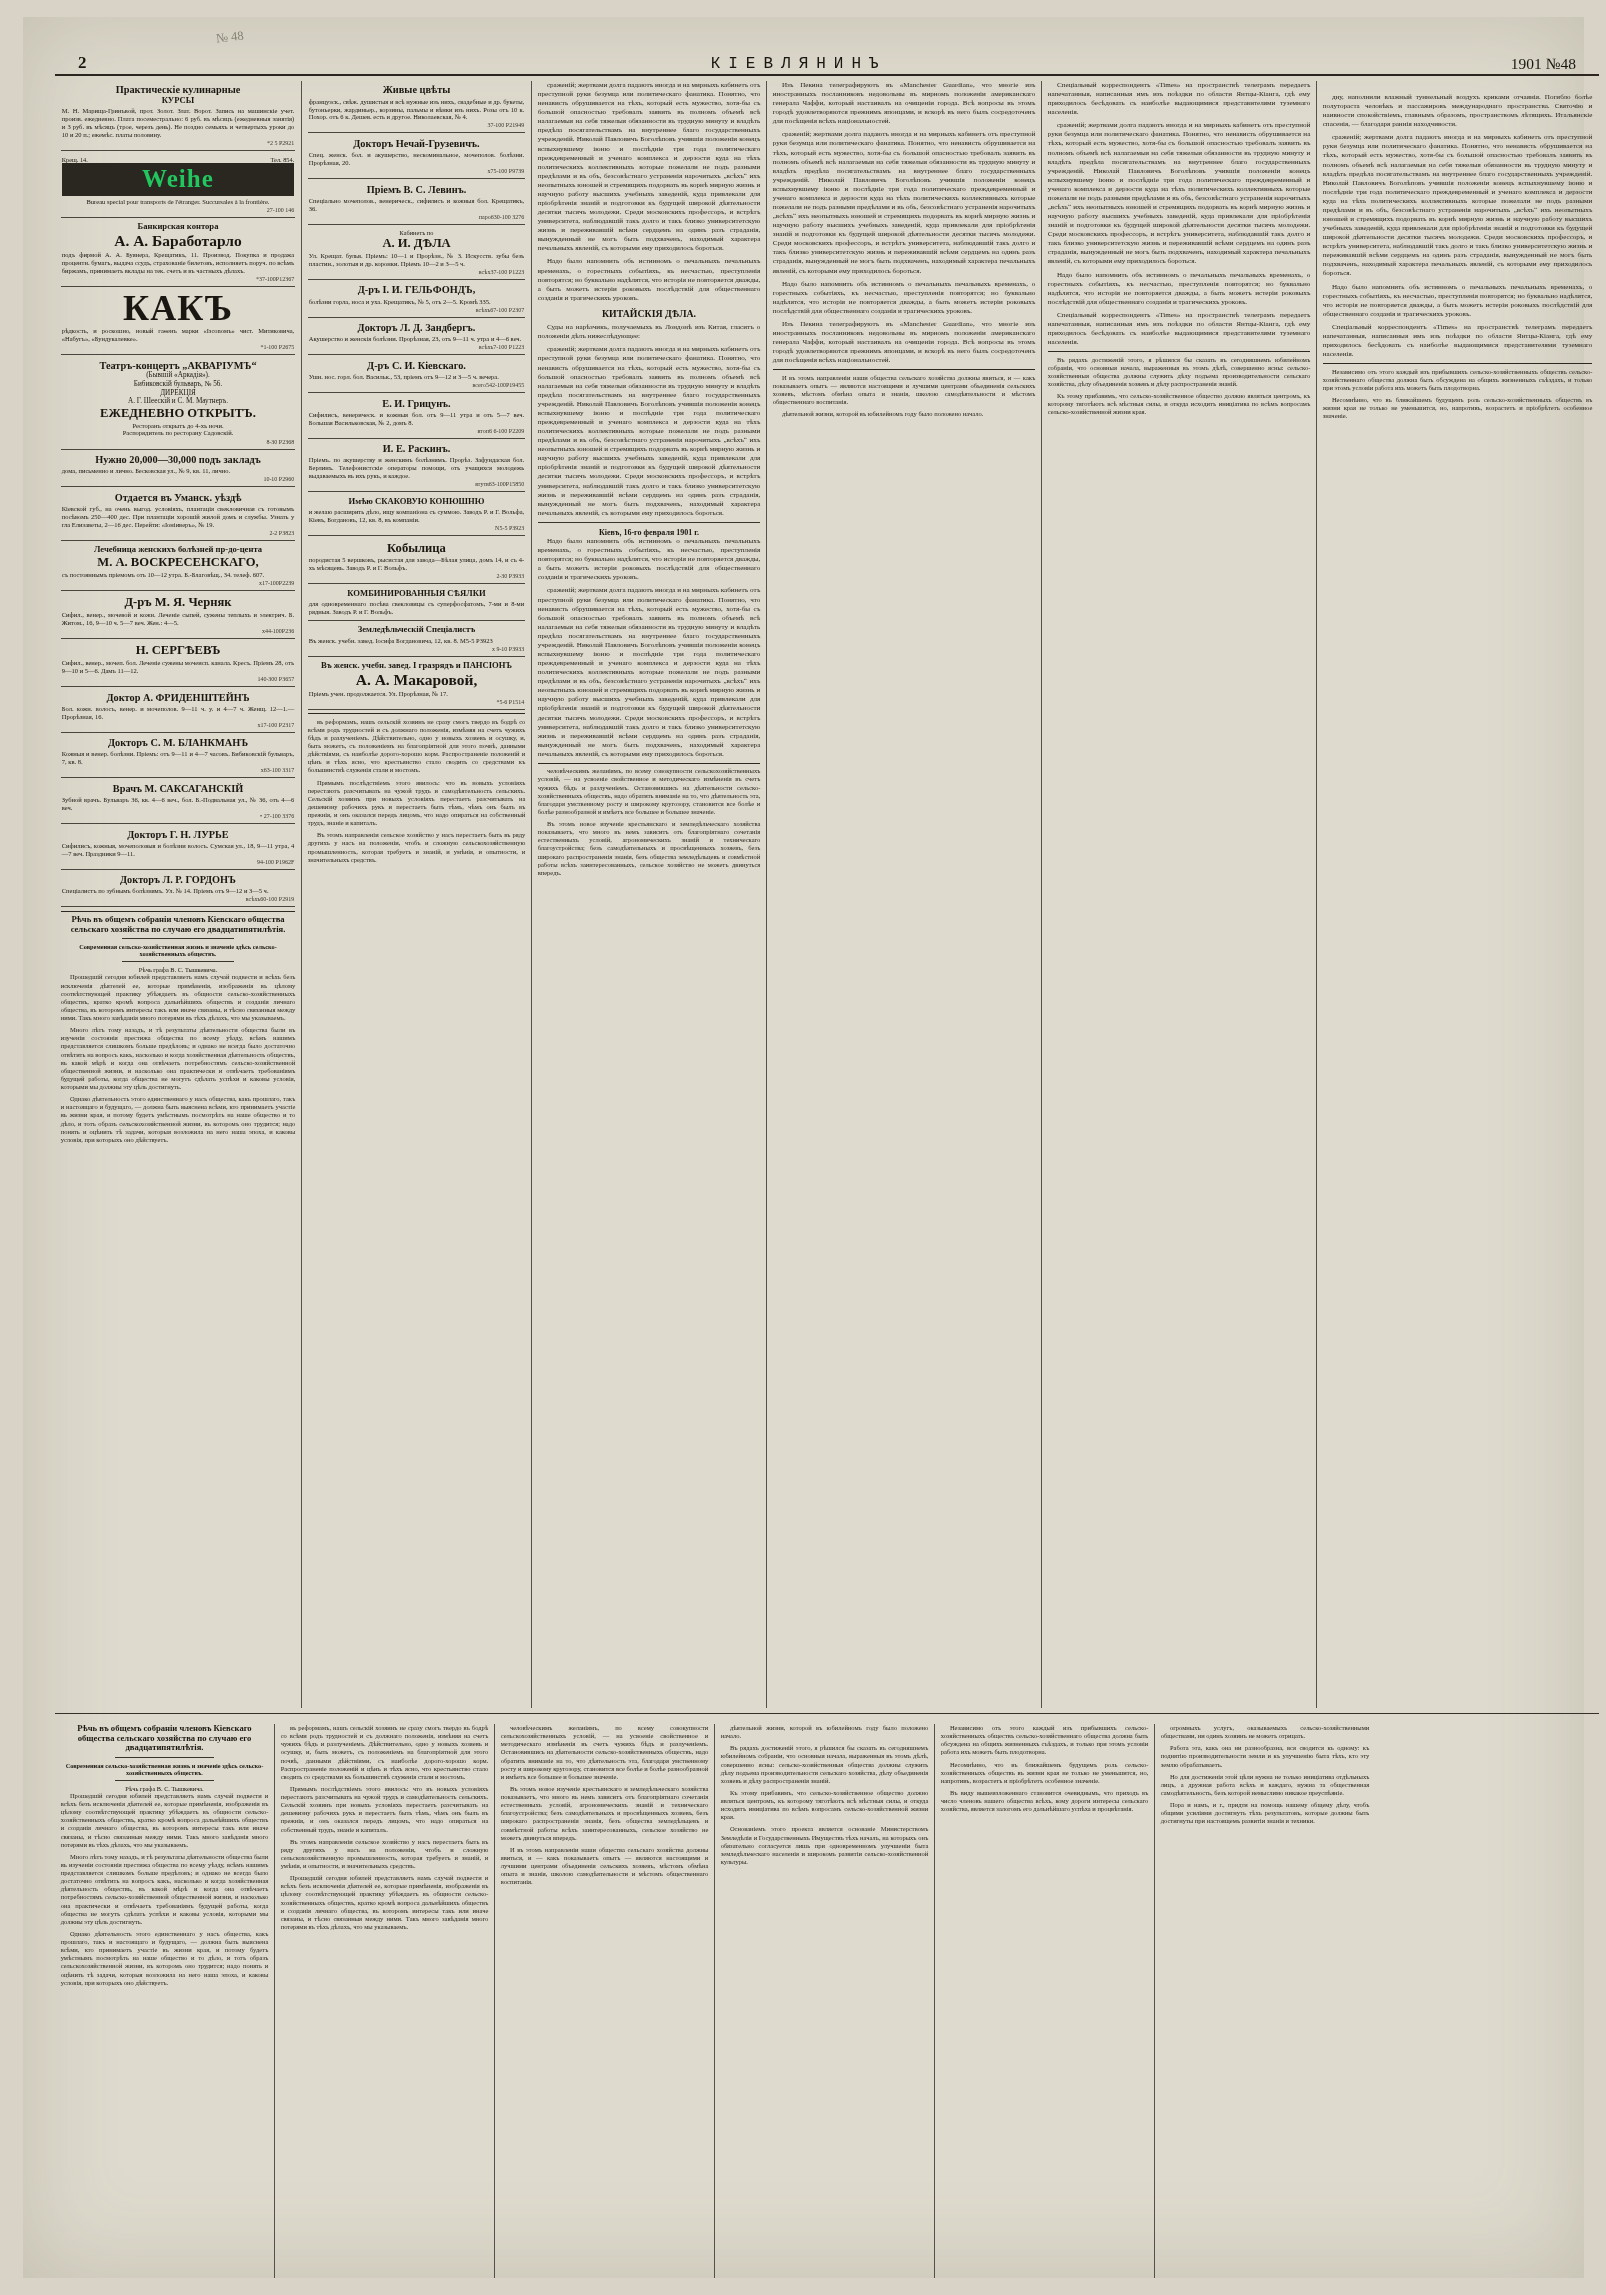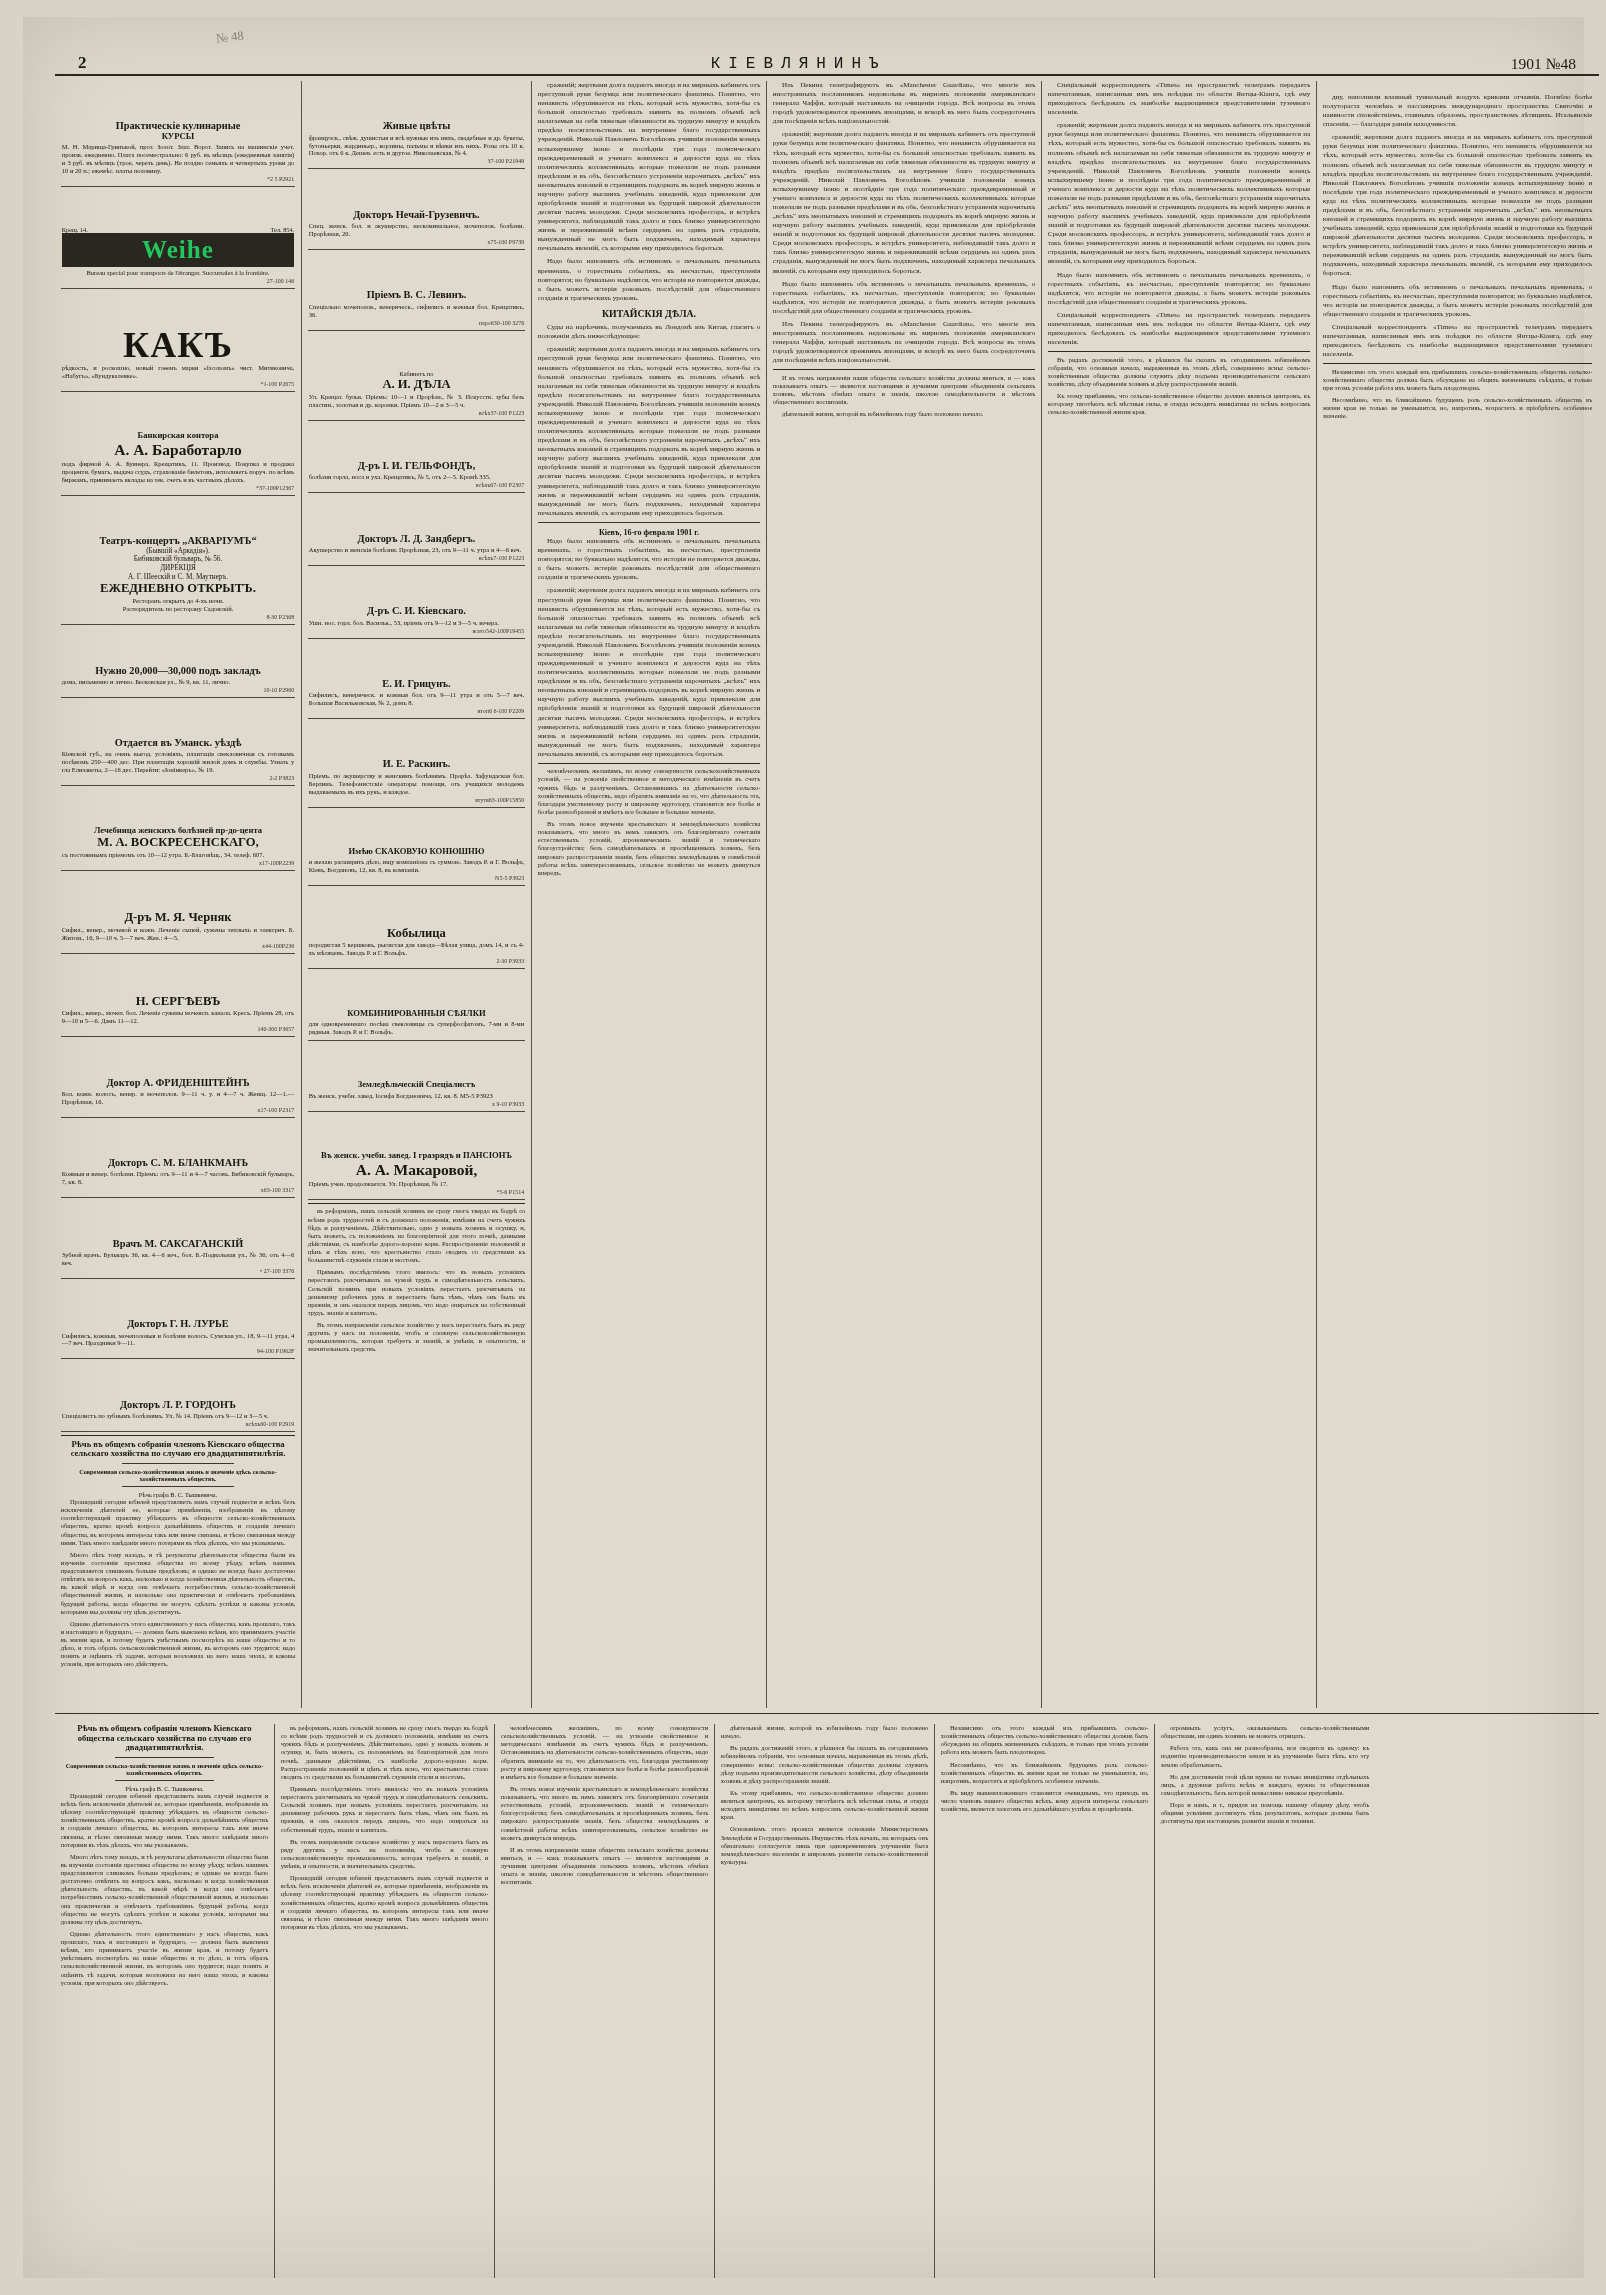--- a/index.html
+++ b/index.html
@@ -120,21 +120,20 @@
   }
   .h-md { font-size: 9.8px; }
   .rule-s { border: none; border-top: 0.6px solid #3a352e; margin: 4px 26% ; }
   .rule-f { border: none; border-top: 0.6px solid #3a352e; margin: 4.6px 0; }
 
   
   .ad {
     border-bottom: 0.6px solid #4a453e;
     padding: 3.4px 1.1px 4px 1.1px;
     margin-bottom: 1.1px;
-    margin-top: 36px;
   }
   .ad:last-child { border-bottom: none; }
   .ad-title {
     text-align: center;
     font-weight: bold;
     line-height: 1.12;
   }
   .ad-t-xl { font-size: 15.5px; }
   .ad-t-l  { font-size: 12.6px; }
   .ad-t-m  { font-size: 10.3px; }
@@ -206,30 +205,30 @@
 14.</span>
             <span>Тел.
 854.</span>
           </div>
           <div class="weihe">Weihe</div>
           <div class="ad-body center">Bureau special pour transports de l'étranger. Succursales à la frontière.</div>
           <div class="ad-ref">27-100 146</div>
         </div>
 
         <div class="ad">
-          <div class="kak">КАКЪ</div>
-          <div class="ad-body">рѣдкость, и роскошно, новый гаѳенъ марки «Iзconoмъ» чист. Митиковича, «Набугъ», «Бундукалевке».</div>
-          <div class="ad-ref">*1-100 Р2675</div>
-        </div>
-
-        <div class="ad">
           <div class="ad-title ad-t-s">Банкирская контора</div>
           <div class="ad-title ad-t-xl">А. А. Баработарло</div>
           <div class="ad-body">подъ фирмой А. А. Буянера, Крещатикъ, 11. Производ. Покупка и продажа процентн. бумагъ, выдача ссудъ, страхованіе билетовъ, исполняетъ поруч. по всѣмъ биржамъ, принимаетъ вклады на тек. счетъ и въ частныхъ дѣлахъ.</div>
           <div class="ad-ref">*37-100Р12367</div>
+        </div>
+
+        <div class="ad">
+          <div class="kak">КАКЪ</div>
+          <div class="ad-body">рѣдкость, и роскошно, новый гаѳенъ марки «Iзconoмъ» чист. Митиковича, «Набугъ», «Бундукалевке».</div>
+          <div class="ad-ref">*1-100 Р2675</div>
         </div>
 
         <div class="ad">
           <div class="ad-title ad-t-m">Театръ-концертъ „АКВАРІУМЪ“</div>
           <div class="ad-sub" style="white-space:pre-line">(Бывшій «Аркадія»).
 Бибиковскій бульваръ, № 56.
 ДИРЕКЦІЯ
 А. Г. Шеескій и С. М. Маутнеръ.</div>
           <div class="ad-title ad-t-l">ЕЖЕДНЕВНО ОТКРЫТЪ.</div>
           <div class="ad-body center" style="white-space:pre-line">Ресторанъ открытъ до 4-хъ ночи.

